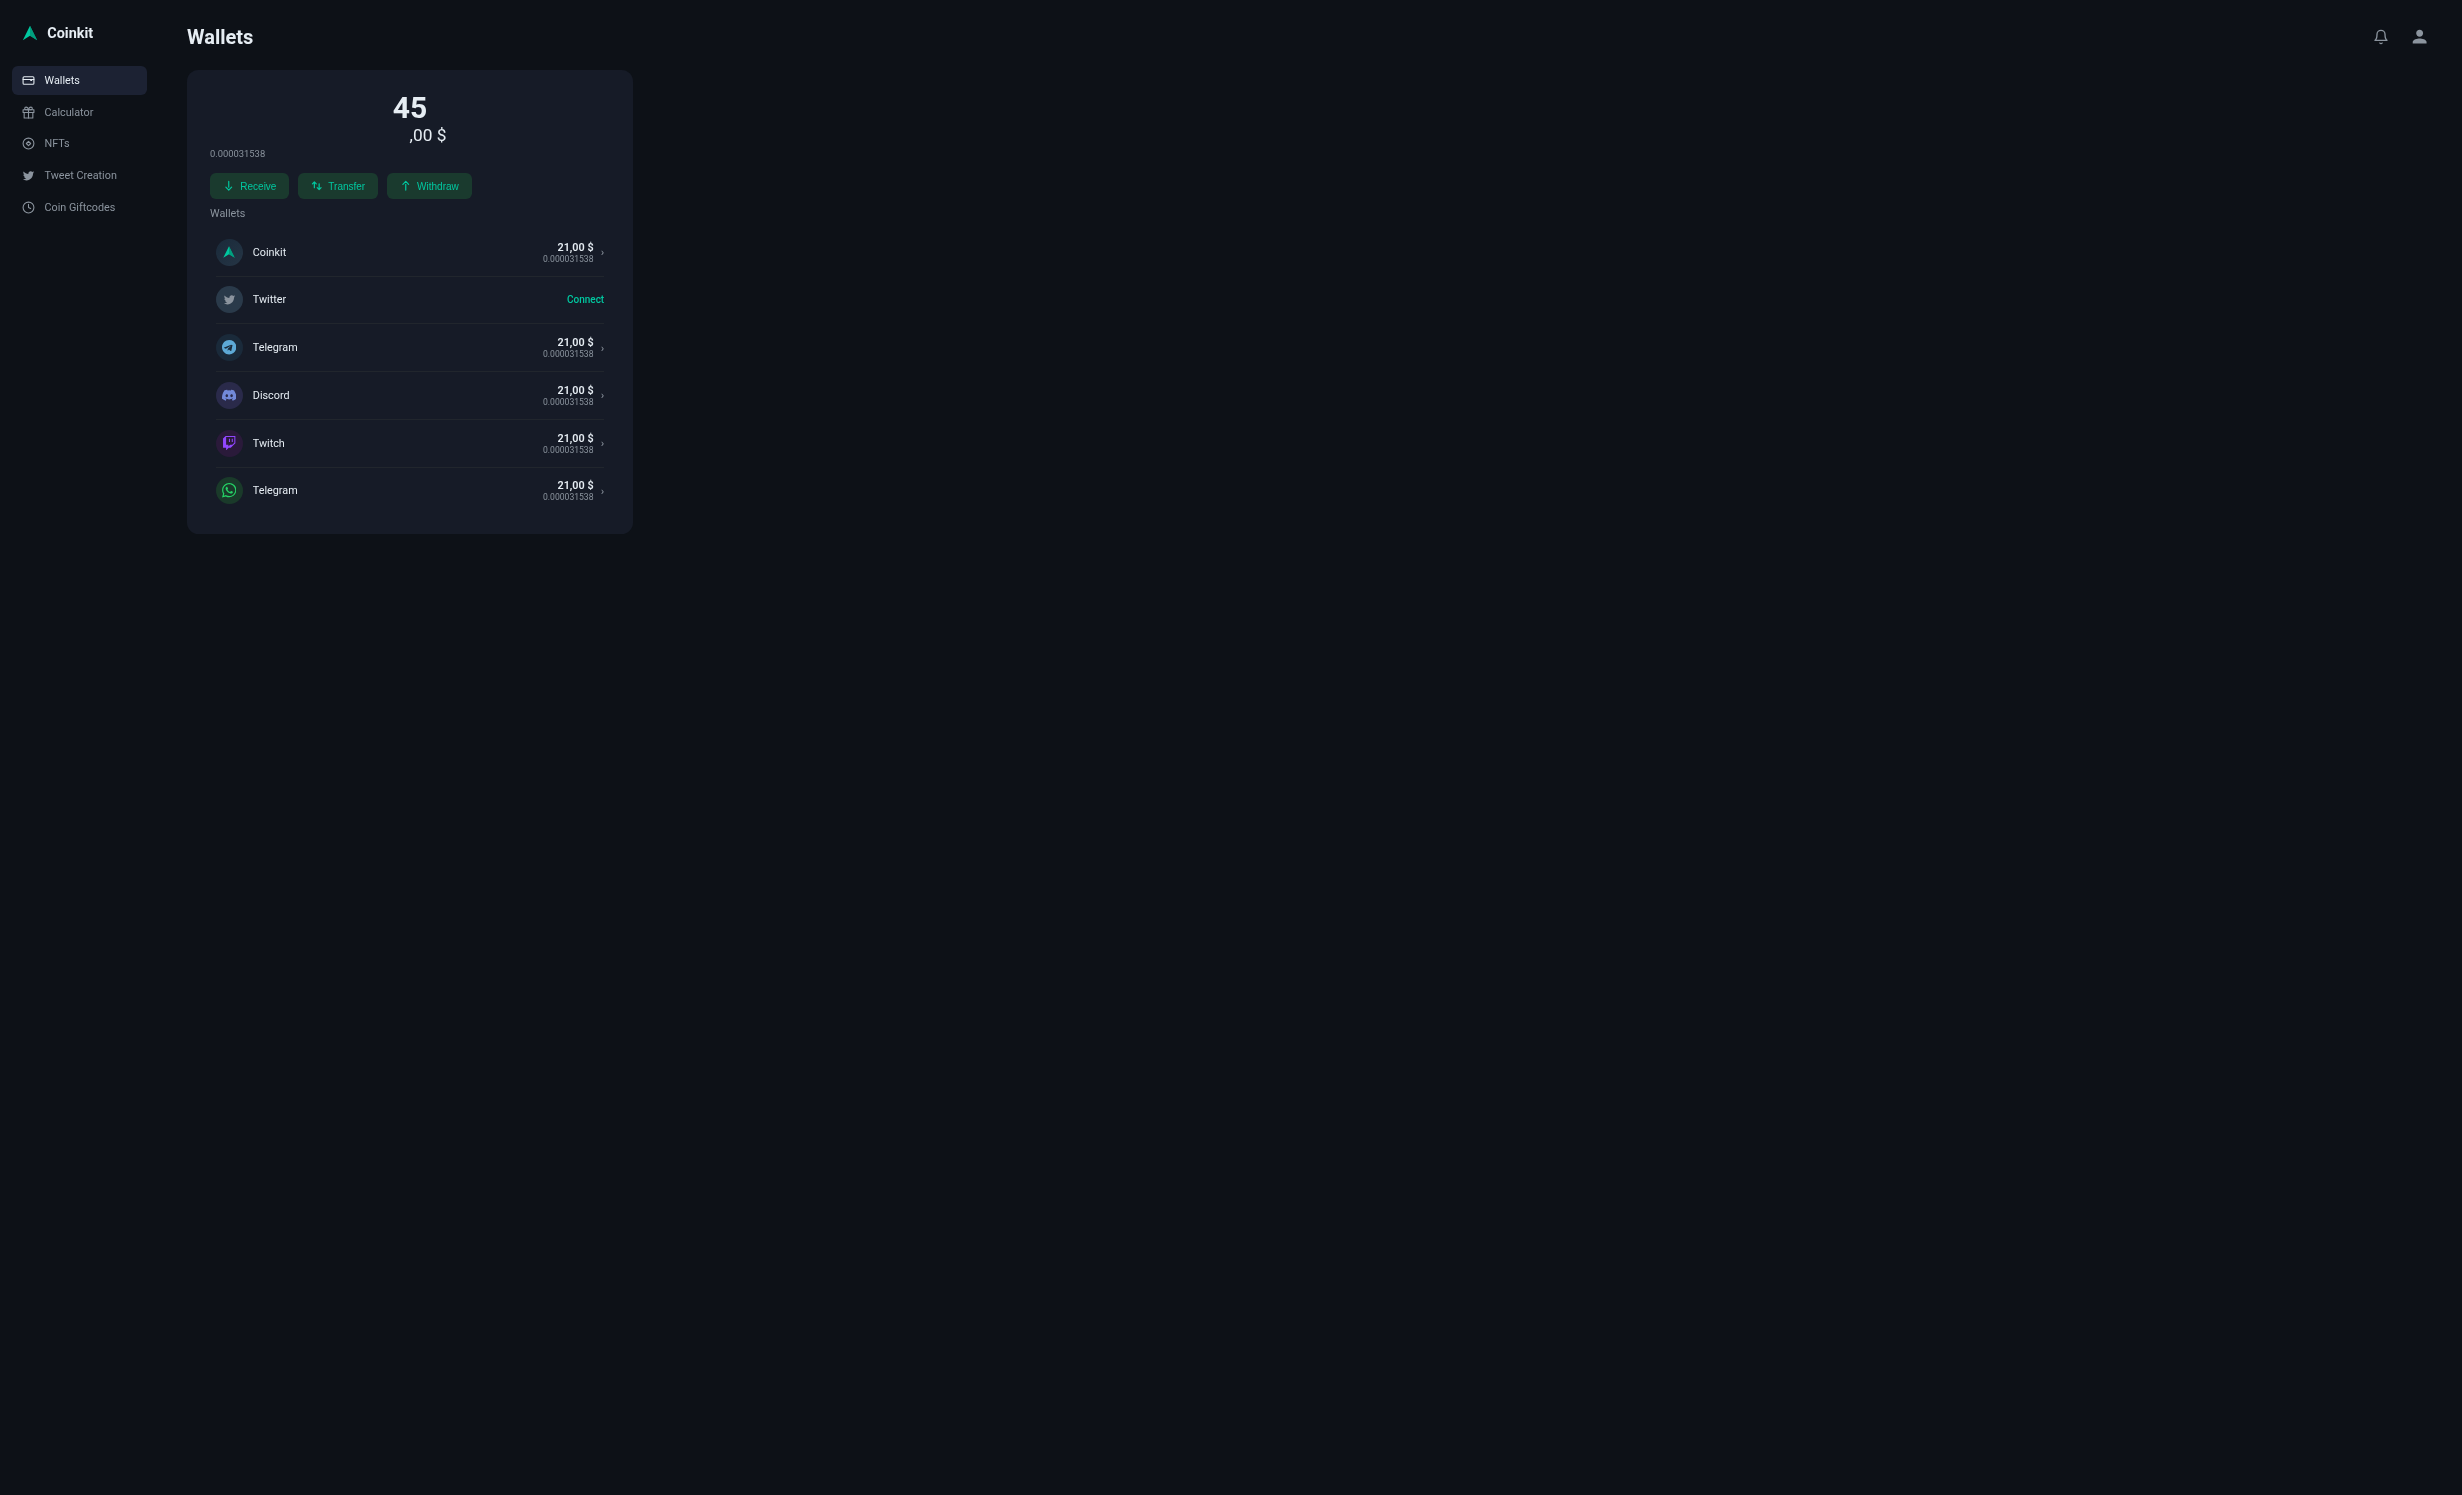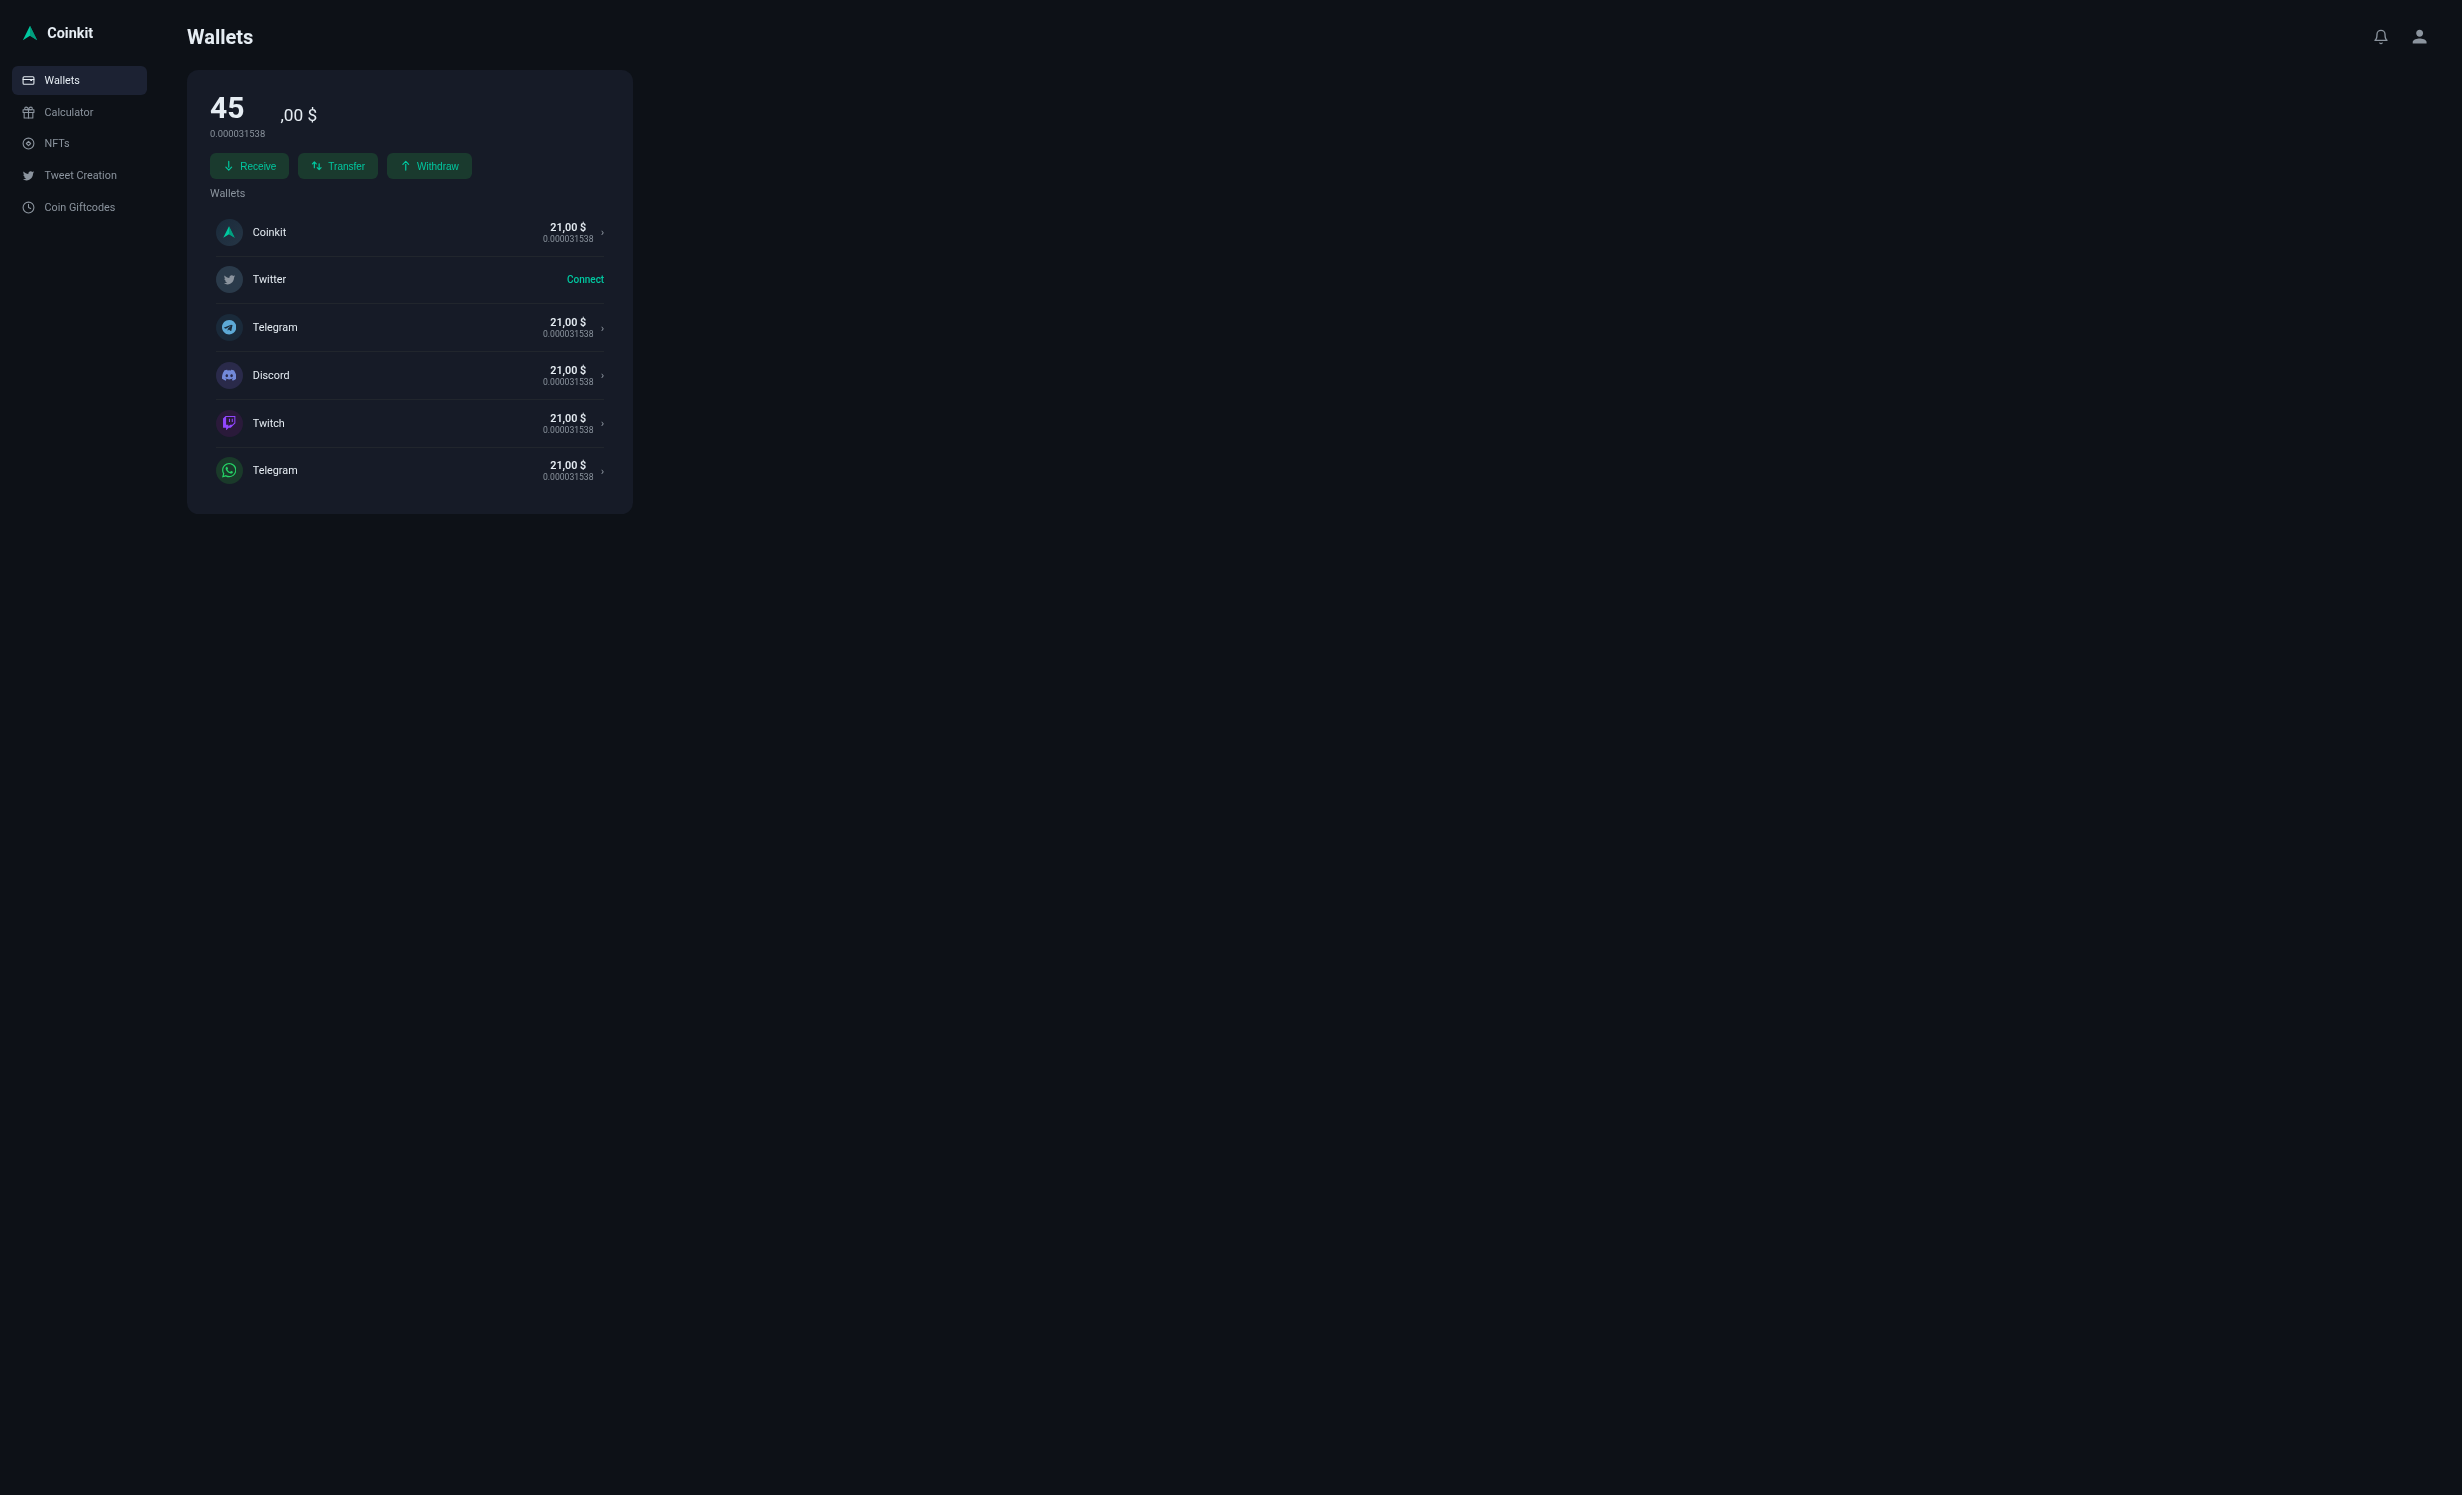--- a/index.html
+++ b/index.html
@@ -95,23 +95,24 @@
     }
     .wallet-card {
       background-color: #161b27;
       border-radius: 11.5px;
       padding: 20px 23px;
       max-width: 446px;
       width: 100%;
     }
     .balance-amount {
       display: flex;
-      align-items: flex-end;
+      align-items: center;
       gap: 0;
       margin-bottom: 2.9px;
+      flex-direction: column;
     }
     .balance-main {
       font-size: 30px;
       font-weight: 700;
       color: #e6edf3;
     }
     .balance-cents {
       font-size: 17.3px;
       font-weight: 400;
       color: #e6edf3;
@@ -169,21 +170,21 @@
       margin-right: 10px;
       flex-shrink: 0;
       font-size: 13px;
     }
     .wallet-item-name {
       flex: 1;
       font-size: 10.8px;
       color: #e6edf3;
     }
     .wallet-item-balance {
-      text-align: center;
+      text-align: right;
       margin-right: 7.2px;
     }
     .wallet-item-usd {
       font-size: 10.8px;
       font-weight: 600;
       color: #e6edf3;
     }
     .wallet-item-crypto {
       font-size: 8.6px;
       color: #8b949e;

